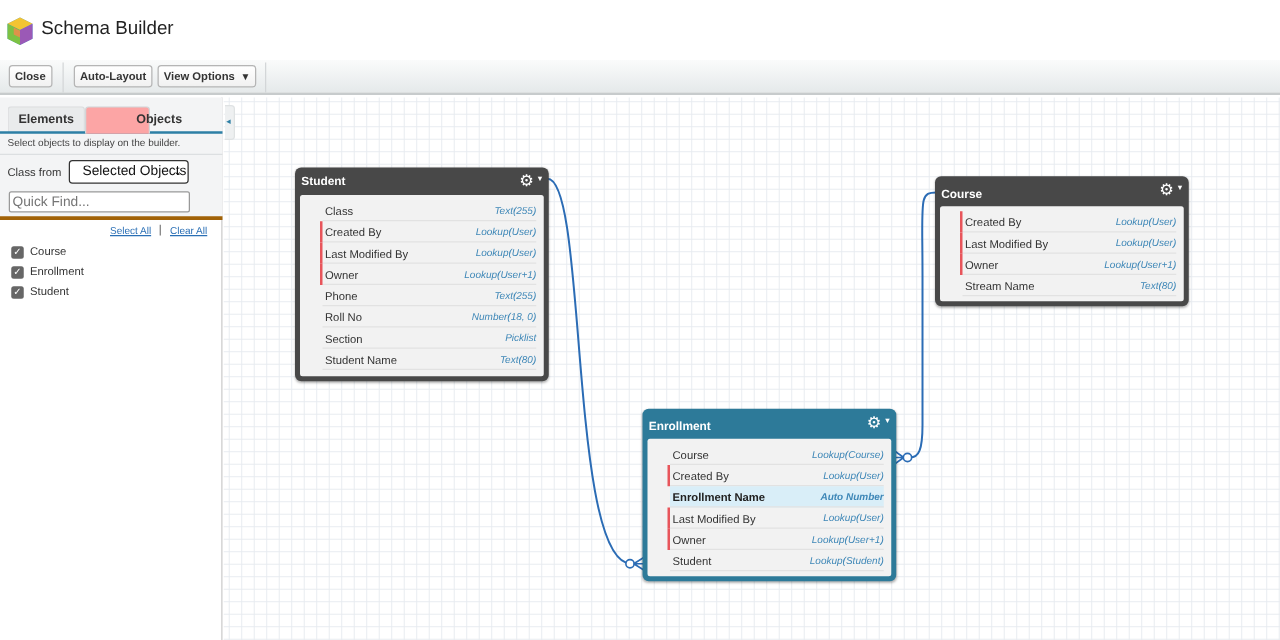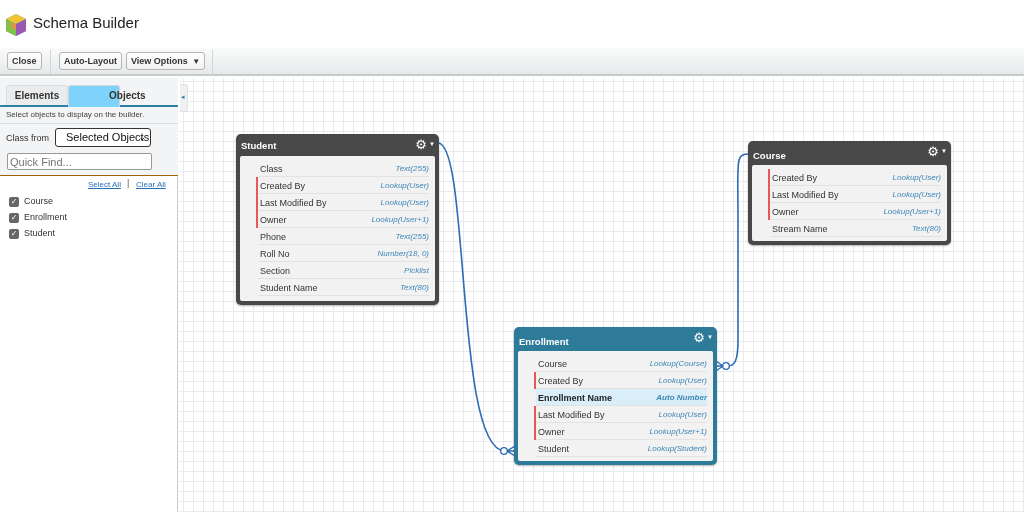--- a/index.html
+++ b/index.html
@@ -4,24 +4,24 @@
 <style>
   * { box-sizing: border-box; margin: 0; padding: 0; }
   html, body { width: 1024px; height: 512px; overflow: hidden; background: #fff; font-family: "Liberation Sans", sans-serif; }
   .header { position: absolute; left: 0; top: 0; width: 1024px; height: 48px; background: #fff; }
   .logo { position: absolute; left: 5px; top: 13px; width: 22px; height: 24px; }
   .app-title { position: absolute; left: 33px; top: 14px; font-size: 15px; color: #222; }
   .toolbar { position: absolute; left: 0; top: 48px; width: 1024px; height: 28px; background: linear-gradient(#fafbfb, #e5e9ea); border-bottom: 2px solid #c7cbcc; }
   .tb-btn { position: absolute; top: 4px; height: 18px; border: 1px solid #b5b5b5; border-radius: 3px; background: linear-gradient(#fff, #f1f1f1); font-size: 9px; font-weight: bold; color: #333; line-height: 16px; padding: 0 4px; }
   .tb-sep { position: absolute; top: 2px; width: 1px; height: 24px; background: #d3d6d8; }
   .sidebar { position: absolute; left: 0; top: 78px; width: 178px; height: 434px; background: #fff; border-right: 1px solid #ccc; }
-  .sidebar-top { position: absolute; left: 0; top: 0; width: 178px; height: 98px; background: #f3f4f5; border-bottom: 1px solid #a16207; }
+  .sidebar-top { position: absolute; left: 0; top: 0; width: 178px; height: 98px; background: #f3f4f5; border-bottom: 3px solid #a16207; }
   .tabs-line { position: absolute; left: 0; top: 27px; width: 178px; height: 2px; background: #2d7fa5; }
   .tab { position: absolute; top: 7px; height: 21px; font-size: 10px; font-weight: bold; color: #333; text-align: center; line-height: 20px; border: 1px solid #dcdedf; border-bottom: none; border-radius: 3px 3px 0 0; background: #e9ebec; }
-  .tab.active { background: #7dd3fc; border-color: #d3d6d8; height: 22px; z-index: 2; padding-left: 40px; }
+  .tab.active { background: #fca5a5; border-color: #d3d6d8; height: 22px; z-index: 2; padding-left: 40px; }
   .hint { position: absolute; left: 6px; top: 32px; font-size: 8px; color: #444; }
   .hint-sep { position: absolute; left: 0; top: 45px; width: 178px; height: 1px; background: #dcdfe1; }
   .select-label { position: absolute; left: 6px; top: 55px; font-size: 9px; color: #333; }
   .select { position: absolute; left: 55px; top: 50px; width: 96px; height: 19px; border: 1px solid #333; border-radius: 3px; background: #fff; font-size: 11px; color: #111; line-height: 17px; padding-left: 10px; }
   .select .chev { position: absolute; right: 4px; top: 0px; font-size: 9px; }
   .quickfind { position: absolute; left: 7px; top: 75px; width: 145px; height: 17px; border: 1px solid #999; border-radius: 2px; background: #fff; font-size: 11px; color: #999; padding-left: 2px; line-height: 15px; font-family: "Liberation Sans", sans-serif; }
   .sel-link { position: absolute; top: 102px; font-size: 8px; color: #2a6fb5; text-decoration: underline; }
   .sel-sep { position: absolute; left: 127px; top: 100px; font-size: 9px; color: #555; }
   .obj-item { position: absolute; left: 9px; height: 14px; }
   .cb { position: absolute; left: 0; top: 2px; width: 10px; height: 10px; background: #666; border-radius: 2px; color: #fff; font-size: 8px; line-height: 10px; text-align: center; }

